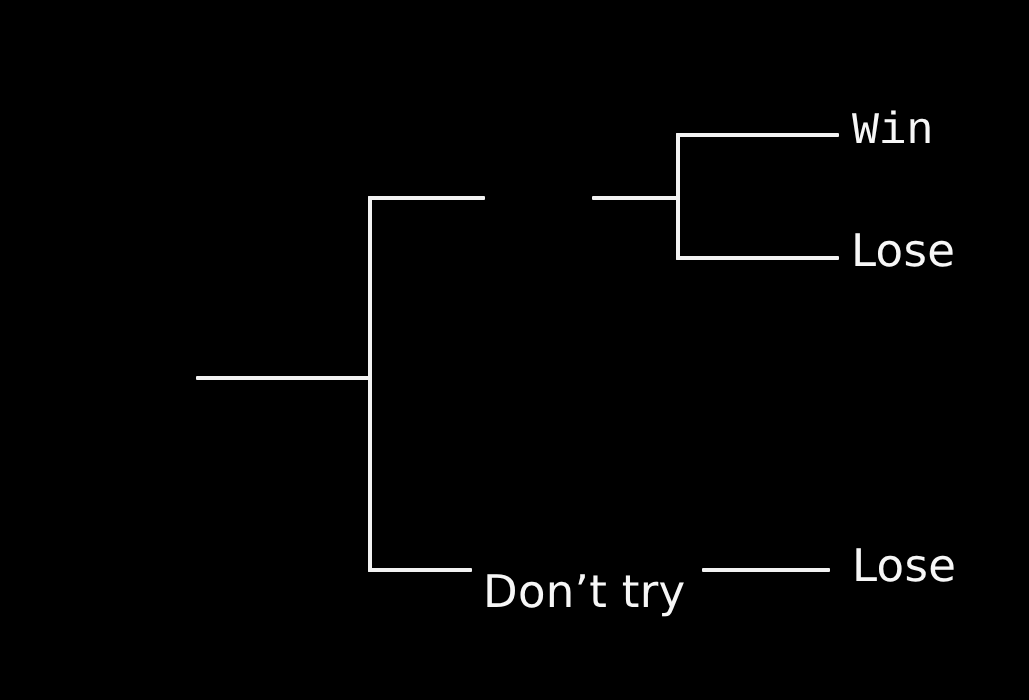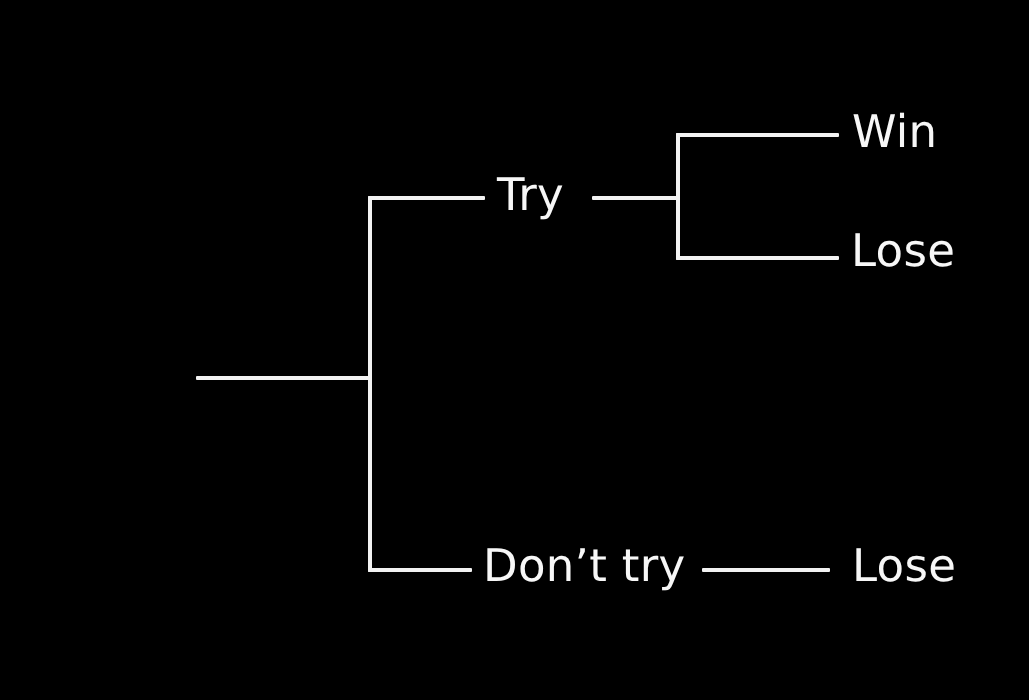--- a/index.html
+++ b/index.html
@@ -38,23 +38,23 @@
     font-size: 45px;
     line-height: 1;
     letter-spacing: 0.3px;
     white-space: nowrap;
     font-weight: 400;
     text-rendering: geometricPrecision;
   }
 
   .node-root      { left: 50px;  top: 352px; }
   .node-try       { left: 497px; top: 172px; }
-  .node-win       { left: 852px; top: 109px; }
+  .node-win       { left: 852px; top: 109px; font-family: Liberation Mono, monospace; }
   .node-lose-try  { left: 851px; top: 228px; }
-  .node-dont-try  { left: 483px; top: 543px; }
+  .node-dont-try  { left: 483px; top: 569px; }
   .node-lose-dont { left: 852px; top: 543px; }
 </style>
 </head>
 <body>
 
 <div id="diagram-canvas">
 
   <div class="edge h" style="left:196px; top:376px; width:176px;"></div>
 
   <div class="edge v" style="left:368px; top:196px; height:376px;"></div>
@@ -67,21 +67,20 @@
 
   <div class="edge h" style="left:676px; top:133px; width:163px;"></div>
 
   <div class="edge h" style="left:676px; top:256px; width:163px;"></div>
 
   <div class="edge h" style="left:368px; top:568px; width:104px;"></div>
 
   <div class="edge h" style="left:702px; top:568px; width:128px;"></div>
 
 
-  <div class="node-label node-try">Try</div>
 
   <div class="node-label node-win">Win</div>
 
   <div class="node-label node-lose-try">Lose</div>
 
   <div class="node-label node-dont-try">Don’t try</div>
 
   <div class="node-label node-lose-dont">Lose</div>
 
 </div>

